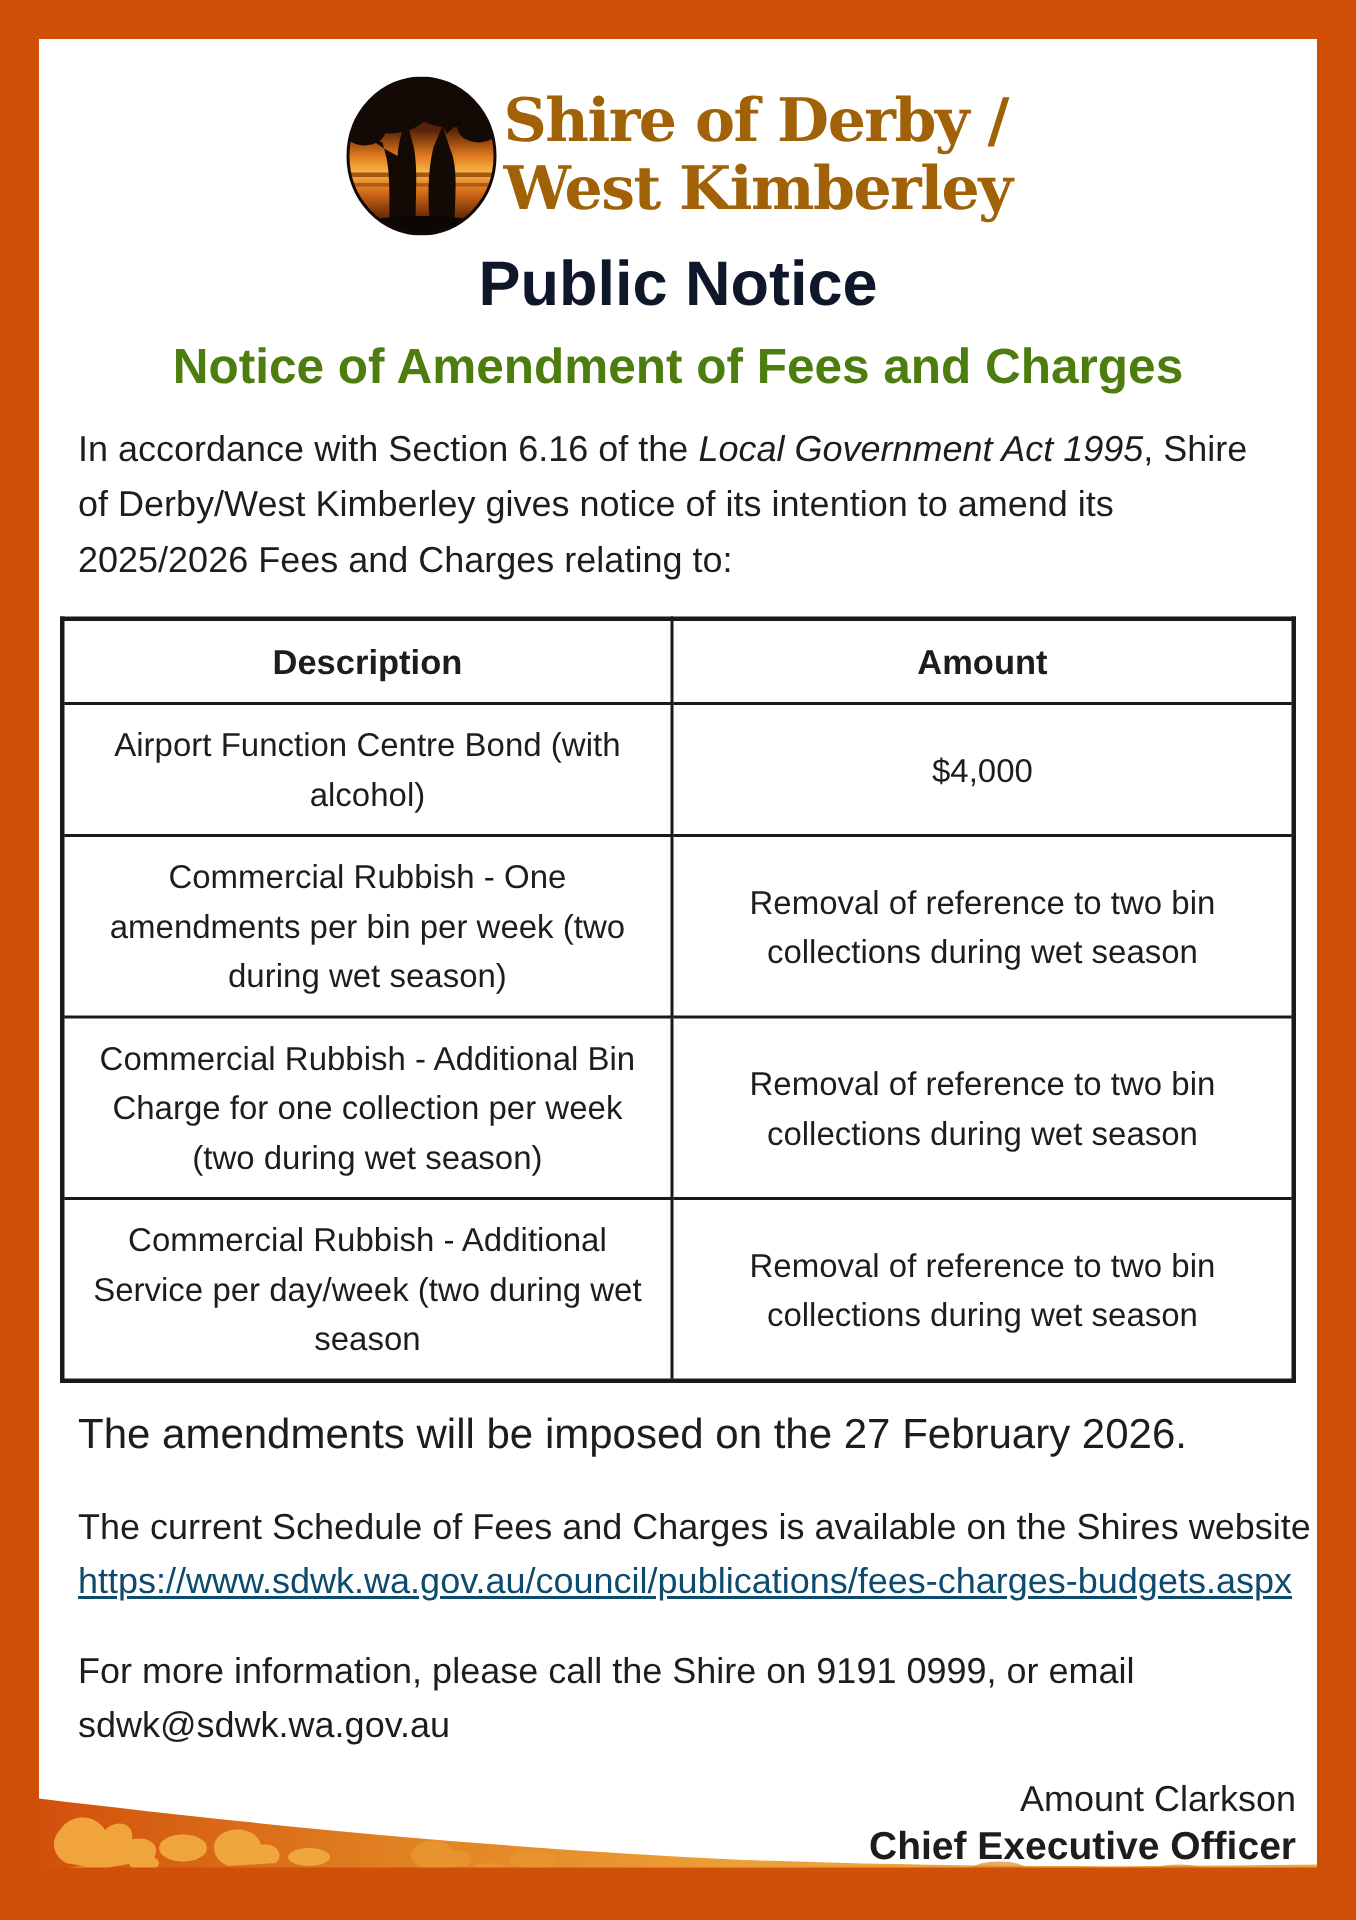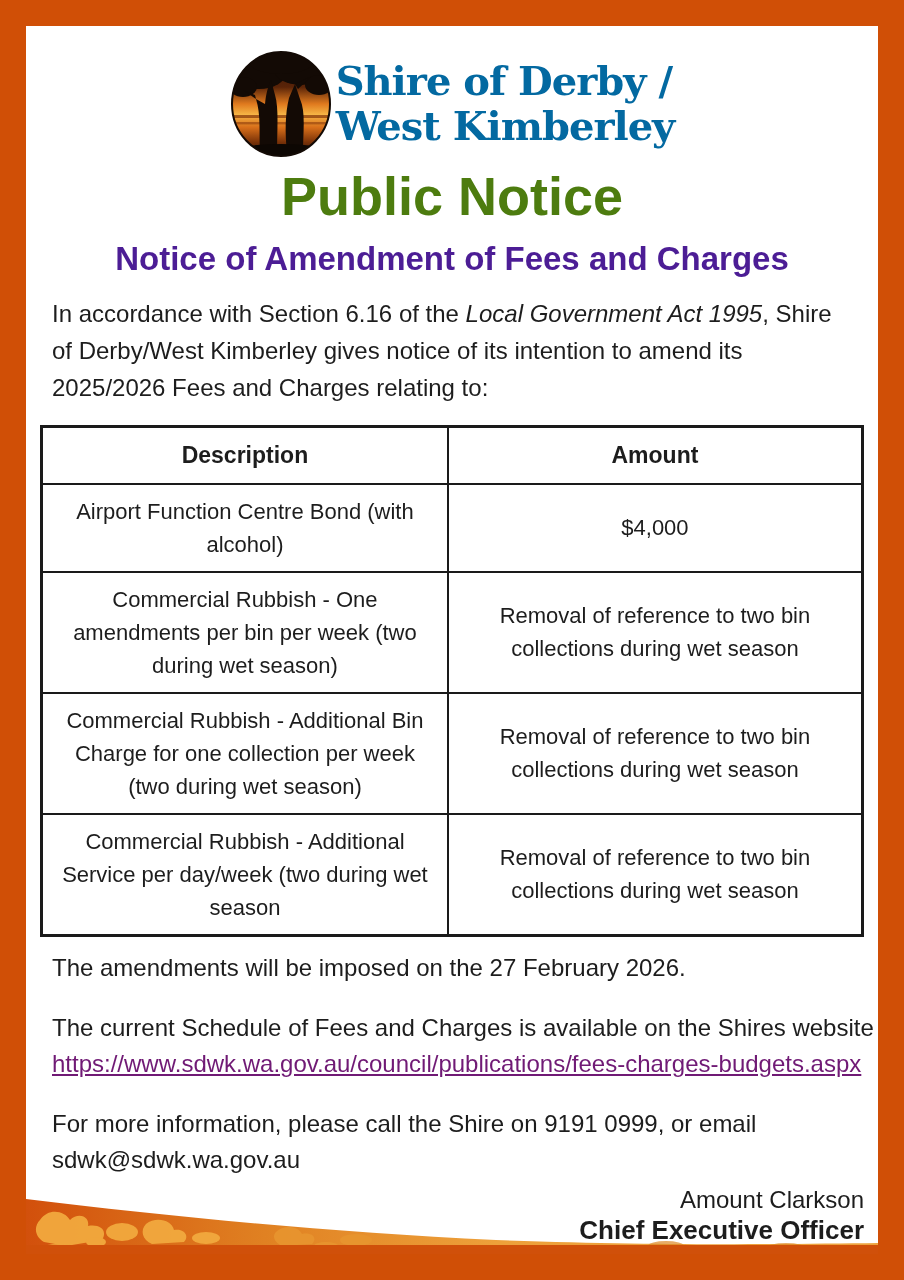--- a/index.html
+++ b/index.html
@@ -31,37 +31,37 @@
     gap: 4px;
     height: 108px;
     margin-top: 2px;
   }
   .logo-oval { width: 102px; height: 106px; flex: 0 0 auto; }
   .org-name {
     font-family: "DejaVu Serif", serif;
     font-weight: bold;
     font-size: 40px;
     line-height: 1.12;
-    color: #0369a1;
+    color: #a16207;
     letter-spacing: -1px;
   }
   h1.page-title {
     margin: 6px 0 0 0;
     text-align: center;
-    font-size: 54px;
+    font-size: 42px;
     line-height: 1.2;
-    color: #4d7c0f;
+    color: #0f172a;
     font-weight: bold;
   }
   .subtitle {
     margin: 8px 0 0 0;
     text-align: center;
     font-size: 33px;
     line-height: 1.32;
-    color: #4c1d95;
+    color: #4d7c0f;
     font-weight: bold;
   }
 
   
   .intro {
     margin: 16px 0 0 0;
     padding: 0 14px;
     font-size: 24px;
     line-height: 1.54;
   }
@@ -81,25 +81,25 @@
     vertical-align: middle;
     font-size: 22px;
     line-height: 1.5;
     padding: 10px 16px;
   }
   table.fees th { font-weight: bold; height: 56px; font-size: 23px; }
   table.fees col.c1 { width: 49.5%; }
   table.fees col.c2 { width: 50.5%; }
 
   
-  .imposed { margin: 14px 0 0 0; padding: 0 14px; font-size: 24px; line-height: 1.4; }
+  .imposed { margin: 14px 0 0 0; padding: 0 14px; font-size: 28px; line-height: 1.4; }
   .schedule { margin: 26px 0 0 0; padding: 0 14px; font-size: 24px; line-height: 1.5; }
   .schedule .nowrap { white-space: nowrap; }
   a.schedule-link {
-    color: #701a75;
+    color: #0c4a6e;
     text-decoration: underline;
     white-space: nowrap;
   }
   .contact { margin: 24px 0 0 0; padding: 0 14px; font-size: 24px; line-height: 1.5; }
 
   
   .signature {
     position: absolute;
     right: 14px; bottom: 8px;
     text-align: right;

